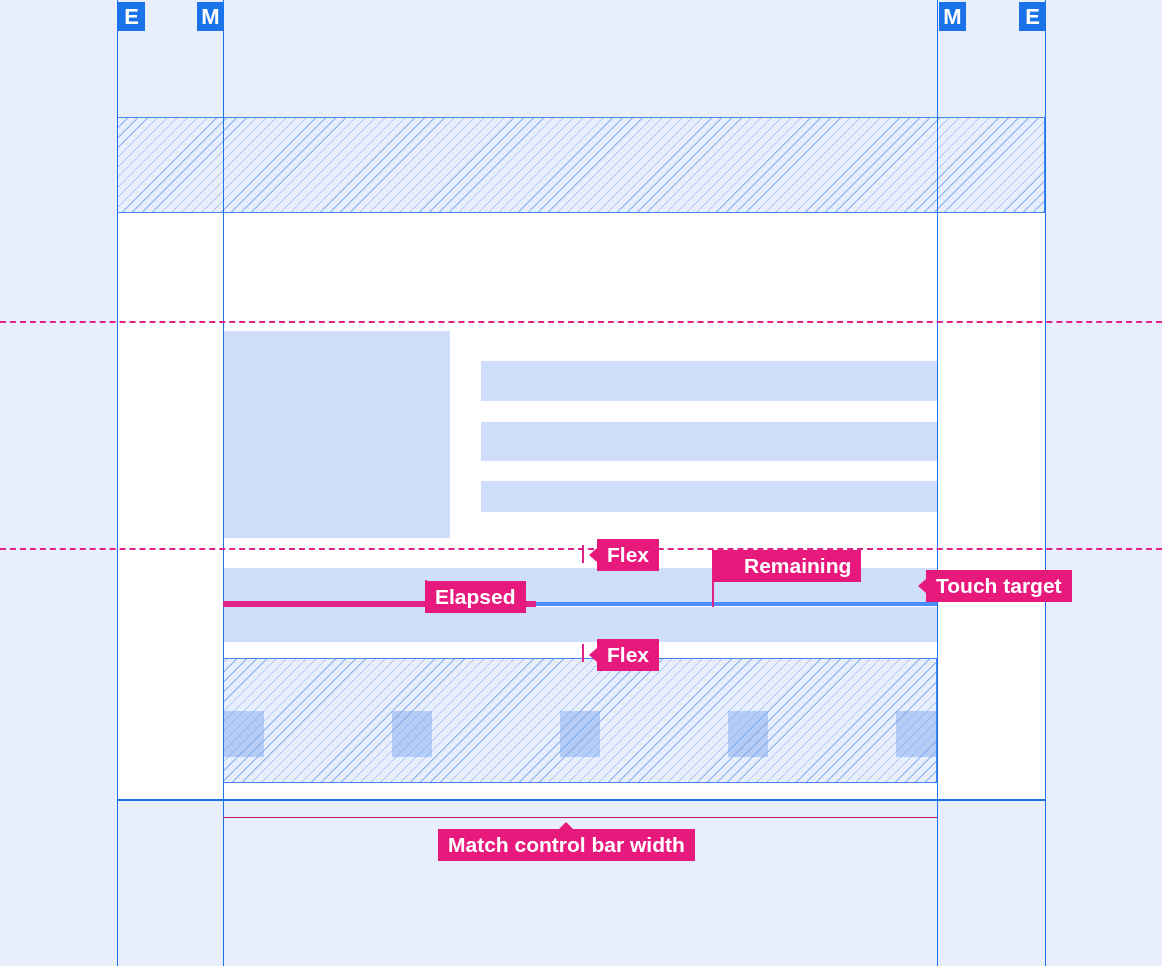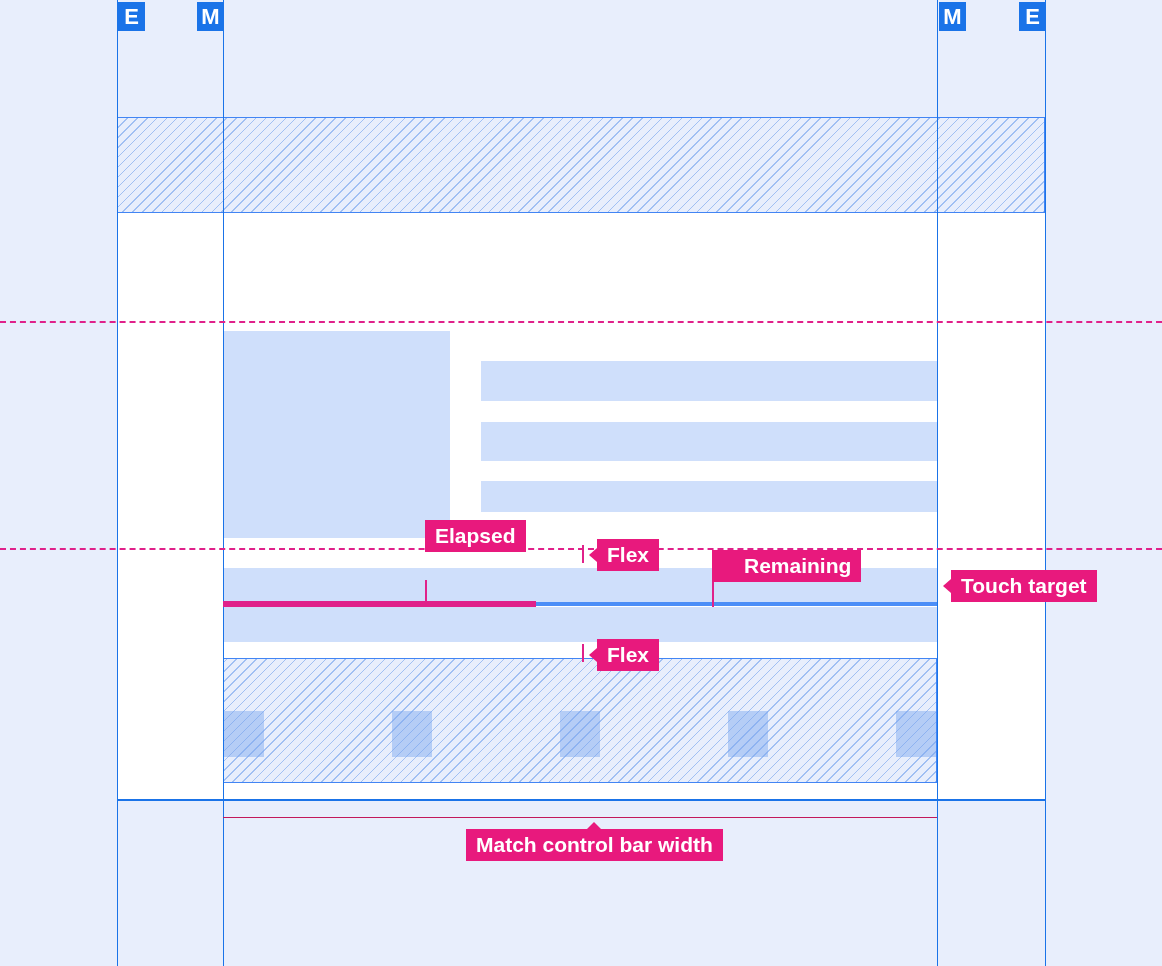--- a/index.html
+++ b/index.html
@@ -246,25 +246,25 @@
 
   <div class="leader-v" style="left:425px; top:580px; height:27px;"></div>
 
   <div class="leader-v" style="left:712px; top:580px; height:27px;"></div>
 
   <div class="tick" style="left:582px; top:545px;"></div>
   <div class="tick" style="left:582px; top:644px;"></div>
 
   <div class="leader-h" style="left:223px; top:817px; width:714px;"></div>
 
-  <div class="pill" style="left:425px; top:520px;">Elapsed</div>
+  <div class="pill" style="left:425px; top:581px;">Elapsed</div>
 
   <div class="pill" style="left:712px; top:550px;padding-left:32px;">Remaining</div>
 
   <div class="pill notch-left" style="left:597px; top:539px;">Flex</div>
 
   <div class="pill notch-left" style="left:597px; top:639px;">Flex</div>
 
-  <div class="pill notch-left" style="left:951px; top:570px;">Touch target</div>
-
-  <div class="pill notch-top" style="left:438px; top:829px;margin-left:28px;">Match control bar width</div>
+  <div class="pill notch-left" style="left:926px; top:570px;">Touch target</div>
+
+  <div class="pill notch-top" style="left:438px; top:829px;">Match control bar width</div>
 
 </div>
 
 </body></html>

